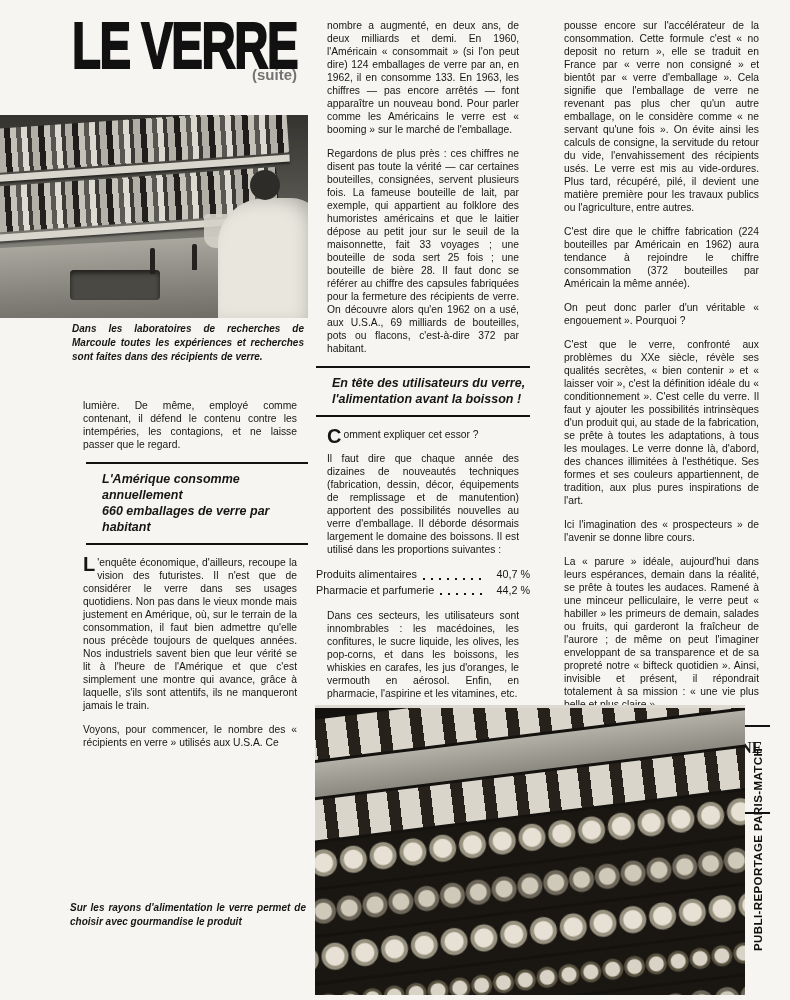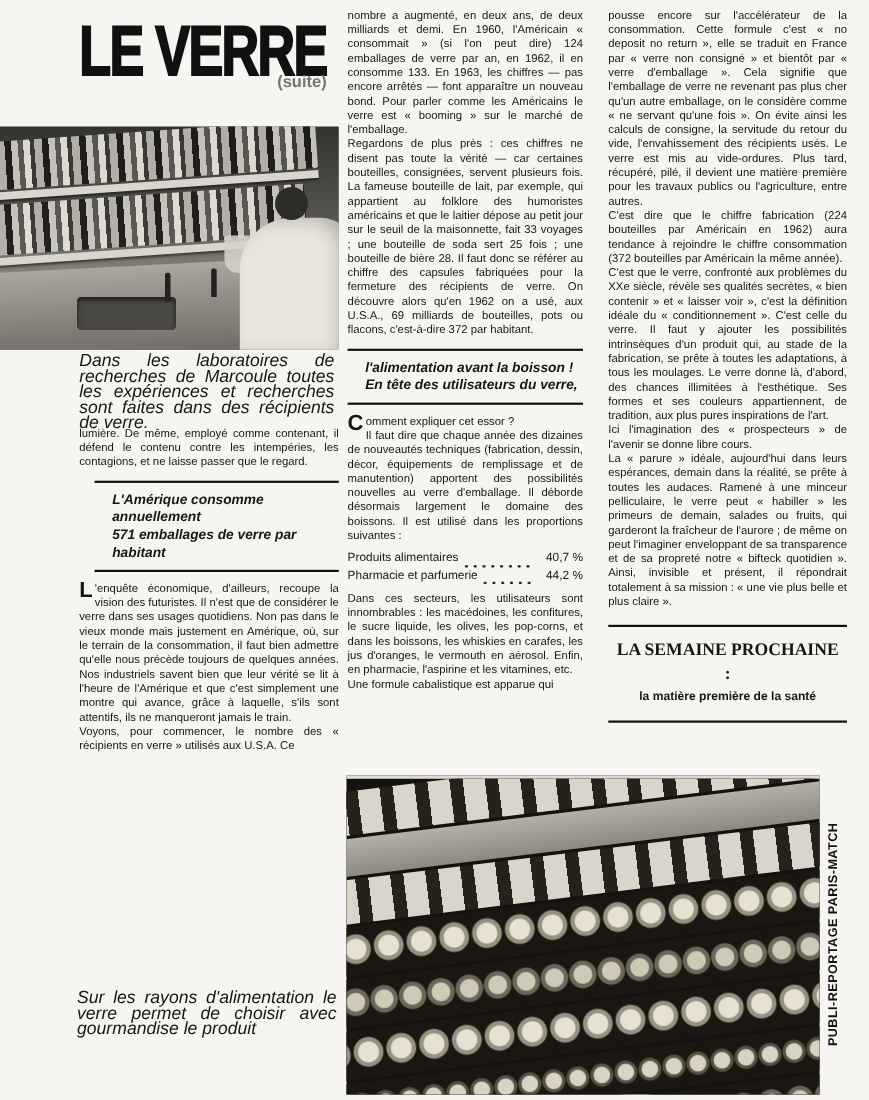--- a/index.html
+++ b/index.html
@@ -42,35 +42,35 @@
   .market-photo{position:absolute;left:315px;top:705px;width:430px;height:287px;overflow:hidden;
     background:#14120f;border-top:3px solid #dddad2;}
   .market-photo .rows{position:absolute;left:-34px;top:-16px;width:540px;transform:rotate(-7deg);}
   .mrow{height:44px;margin-bottom:3px;background-color:#1a1713;background-repeat:repeat;}
   .mrow.labels{height:40px;background-image:repeating-linear-gradient(90deg,#d9d5ca 0 20px,#26211b 20px 32px);}
   .mrow.grayband{height:34px;background:linear-gradient(#b3b0a8,#8c8981);}
   .mrow.jars1{background-image:radial-gradient(circle at 50% 46%,#e6e1d4 0 9px,#97917f 10px 13px,rgba(0,0,0,0) 14px);background-size:30px 44px;}
   .mrow.jars2{background-image:radial-gradient(circle at 50% 48%,#cfc9ba 0 8px,#6d675a 9px 12px,rgba(0,0,0,0) 13px);background-size:26px 44px;}
   .mrow.jars3{height:40px;background-image:radial-gradient(circle at 50% 50%,#d8d3c6 0 7px,#57513f 8px 10px,rgba(0,0,0,0) 11px);background-size:22px 40px;}
   
-  .caption{position:absolute;font-size:16px;line-height:14px;font-weight:normal;font-style:italic;text-align:justify;color:#161616;}
+  .caption{position:absolute;font-size:10px;line-height:14px;font-weight:bold;font-style:italic;text-align:justify;color:#161616;}
   .cap1{left:72px;top:322px;width:232px;}
   .cap2{left:70px;top:901px;width:236px;}
   
   .col{position:absolute;font-size:10.3px;line-height:13px;text-align:justify;color:#161616;}
-  .col p{margin:0;}
+  .col p{margin:11px;}
   .col-left{left:72px;top:388px;width:236px;}
   .col-mid{left:316px;top:8px;width:214px;}
   .col-right{left:553px;top:8px;width:217px;}
   .dropcap{float:left;font-size:20px;line-height:17px;font-weight:bold;padding-right:2px;}
   .boxed-head{margin:10px 0 9px 0;border-top:2px solid #111;border-bottom:2px solid #111;padding:7px 0 8px 16px;}
   .boxed-head .bh-line{font-size:12.5px;line-height:16px;font-weight:bold;font-style:italic;text-align:left;}
   .col-left .boxed-head{margin-left:14px;}
   .props{margin:6px 0 7px 0;}
-  .prop-row{display:flex;align-items:flex-end;font-size:10.8px;line-height:15.5px;}
+  .prop-row{display:flex;align-items:center;font-size:10.8px;line-height:15.5px;}
   .prop-dots{flex:1;margin:0 5px 0 3px;height:10px;background-image:radial-gradient(circle,#161616 1.1px,rgba(0,0,0,0) 1.4px);background-size:8px 4px;background-position:0 7px;background-repeat:repeat-x;}
   .prop-value{width:42px;text-align:right;}
   .next-week{margin-top:14px;border-top:2px solid #111;border-bottom:2px solid #111;padding:10px 4px 12px;text-align:center;}
   .nw1{font-size:16px;font-weight:bold;letter-spacing:0;line-height:22px;font-family:Liberation Serif, serif;}
   .nw2,.nw3{font-size:11px;font-weight:bold;line-height:19px;}
   
   .side-credit{position:absolute;left:752px;top:742px;height:215px;width:26px;
     writing-mode:vertical-rl;transform:rotate(180deg);
     font-size:11.5px;font-weight:bold;letter-spacing:.4px;color:#111;text-align:center;}
 </style>
@@ -95,32 +95,32 @@
   <div class="coat"></div>
   <div class="head"></div>
 </div>
 
 <div class="caption cap1">Dans les laboratoires de recherches de Marcoule toutes les expériences et recherches sont faites dans des récipients de verre.</div>
 
 <div class="col col-left">
   <p>lumière. De même, employé comme contenant, il défend le contenu contre les intempéries, les contagions, et ne laisse passer que le regard.</p>
   <div class="boxed-head">
     <div class="bh-line">L'Amérique consomme annuellement</div>
-    <div class="bh-line">571 emballages de verre par habitant</div>
+    <div class="bh-line">660 emballages de verre par habitant</div>
   </div>
   <p><span class="dropcap">L</span><span>'enquête économique, d'ailleurs, recoupe la vision des futuristes. Il n'est que de considérer le verre dans ses usages quotidiens. Non pas dans le vieux monde mais justement en Amérique, où, sur le terrain de la consommation, il faut bien admettre qu'elle nous précède toujours de quelques années. Nos industriels savent bien que leur vérité se lit à l'heure de l'Amérique et que c'est simplement une montre qui avance, grâce à laquelle, s'ils sont attentifs, ils ne manqueront jamais le train.</span></p>
   <p>Voyons, pour commencer, le nombre des « récipients en verre » utilisés aux U.S.A. Ce</p>
 </div>
 
 <div class="col col-mid">
   <p>nombre a augmenté, en deux ans, de deux milliards et demi. En 1960, l'Américain « consommait » (si l'on peut dire) 124 emballages de verre par an, en 1962, il en consomme 133. En 1963, les chiffres — pas encore arrêtés — font apparaître un nouveau bond. Pour parler comme les Américains le verre est « booming » sur le marché de l'emballage.</p>
   <p>Regardons de plus près : ces chiffres ne disent pas toute la vérité — car certaines bouteilles, consignées, servent plusieurs fois. La fameuse bouteille de lait, par exemple, qui appartient au folklore des humoristes américains et que le laitier dépose au petit jour sur le seuil de la maisonnette, fait 33 voyages ; une bouteille de soda sert 25 fois ; une bouteille de bière 28. Il faut donc se référer au chiffre des capsules fabriquées pour la fermeture des récipients de verre. On découvre alors qu'en 1962 on a usé, aux U.S.A., 69 milliards de bouteilles, pots ou flacons, c'est-à-dire 372 par habitant.</p>
   <div class="boxed-head">
+    <div class="bh-line">En tête des utilisateurs du verre,</div>
     <div class="bh-line">l'alimentation avant la boisson !</div>
-    <div class="bh-line">En tête des utilisateurs du verre,</div>
   </div>
   <p><span class="dropcap">C</span><span>omment expliquer cet essor ?</span></p>
   <p>Il faut dire que chaque année des dizaines de nouveautés techniques (fabrication, dessin, décor, équipements de remplissage et de manutention) apportent des possibilités nouvelles au verre d'emballage. Il déborde désormais largement le domaine des boissons. Il est utilisé dans les proportions suivantes :</p>
   <div class="props">
     <div class="prop-row">
       <span>Produits alimentaires</span>
       <span class="prop-dots"></span>
       <span class="prop-value">40,7 %</span>
     </div>
     <div class="prop-row">
@@ -129,20 +129,21 @@
       <span class="prop-value">44,2 %</span>
     </div>
   </div>
   <p>Dans ces secteurs, les utilisateurs sont innombrables : les macédoines, les confitures, le sucre liquide, les olives, les pop-corns, et dans les boissons, les whiskies en carafes, les jus d'oranges, le vermouth en aérosol. Enfin, en pharmacie, l'aspirine et les vitamines, etc.</p>
   <p>Une formule cabalistique est apparue qui</p>
 </div>
 
 <div class="col col-right">
   <p>pousse encore sur l'accélérateur de la consommation. Cette formule c'est « no deposit no return », elle se traduit en France par « verre non consigné » et bientôt par « verre d'emballage ». Cela signifie que l'emballage de verre ne revenant pas plus cher qu'un autre emballage, on le considère comme « ne servant qu'une fois ». On évite ainsi les calculs de consigne, la servitude du retour du vide, l'envahissement des récipients usés. Le verre est mis au vide-ordures. Plus tard, récupéré, pilé, il devient une matière première pour les travaux publics ou l'agriculture, entre autres.</p>
   <p>C'est dire que le chiffre fabrication (224 bouteilles par Américain en 1962) aura tendance à rejoindre le chiffre consommation (372 bouteilles par Américain la même année).</p>
+  <p>On peut donc parler d'un véritable « engouement ». Pourquoi ?</p>
   <p>C'est que le verre, confronté aux problèmes du XXe siècle, révèle ses qualités secrètes, « bien contenir » et « laisser voir », c'est la définition idéale du « conditionnement ». C'est celle du verre. Il faut y ajouter les possibilités intrinsèques d'un produit qui, au stade de la fabrication, se prête à toutes les adaptations, à tous les moulages. Le verre donne là, d'abord, des chances illimitées à l'esthétique. Ses formes et ses couleurs appartiennent, de tradition, aux plus pures inspirations de l'art.</p>
   <p>Ici l'imagination des « prospecteurs » de l'avenir se donne libre cours.</p>
   <p>La « parure » idéale, aujourd'hui dans leurs espérances, demain dans la réalité, se prête à toutes les audaces. Ramené à une minceur pelliculaire, le verre peut « habiller » les primeurs de demain, salades ou fruits, qui garderont la fraîcheur de l'aurore ; de même on peut l'imaginer enveloppant de sa transparence et de sa propreté notre « bifteck quotidien ». Ainsi, invisible et présent, il répondrait totalement à sa mission : « une vie plus belle et plus claire ».</p>
   <div class="next-week">
     <div class="nw1">LA SEMAINE PROCHAINE :</div>
     <div class="nw2">la matière première de la santé</div>
   </div>
 </div>
 
 <div class="market-photo">

